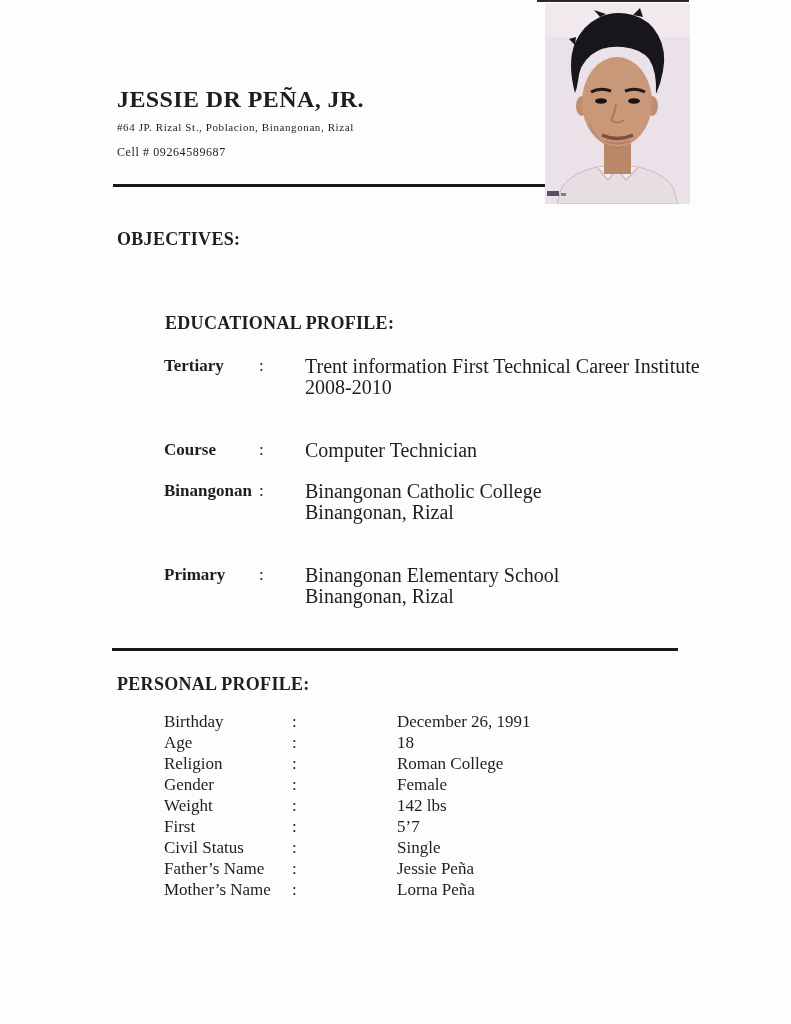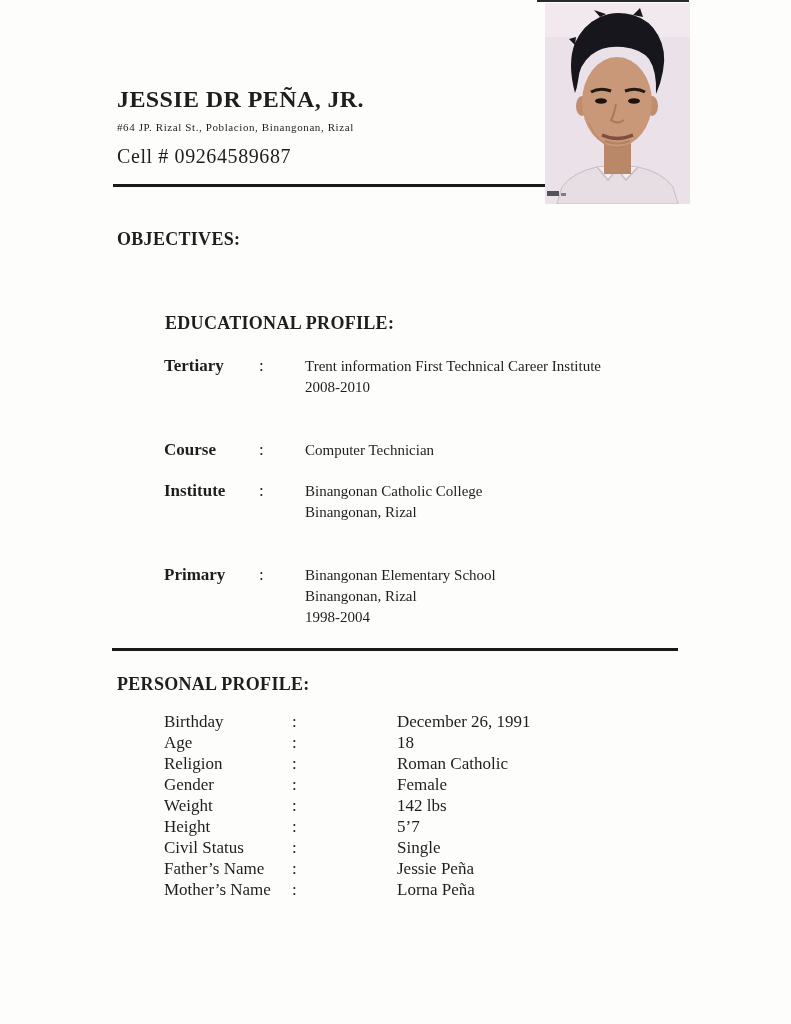--- a/index.html
+++ b/index.html
@@ -29,21 +29,21 @@
     white-space: nowrap;
   }
   .resume-address {
     left: 117px; top: 121px;
     font-size: 11px;
     letter-spacing: 0.6px;
     white-space: nowrap;
   }
   .resume-phone {
     left: 117px; top: 145px;
-    font-size: 20px;
+    font-size: 12px;
     letter-spacing: 0.6px;
     white-space: nowrap;
   }
   .header-rule {
     left: 113px; top: 184px;
     width: 435px; height: 3px;
     background: #191919;
   }
   .top-edge-artifact {
     left: 537px; top: 0;
@@ -81,21 +81,21 @@
     position: absolute; left: 164px; top: 0;
     font-size: 17px; font-weight: bold;
     white-space: nowrap;
   }
   .edu-colon {
     position: absolute; left: 259px; top: 0;
     font-size: 17px;
   }
   .edu-lines {
     position: absolute; left: 305px; top: 0;
-    font-size: 15px;
+    font-size: 20px;
     line-height: 21px;
     white-space: nowrap;
   }
 
   
   .section-divider {
     left: 112px; top: 648px;
     width: 566px; height: 3px;
     background: #191919;
   }
@@ -179,69 +179,68 @@
 
   <div class="abs edu-entry" style="top:440px">
     <span class="edu-label">Course</span>
     <span class="edu-colon">:</span>
     <div class="edu-lines">
       <div>Computer Technician</div>
     </div>
   </div>
 
   <div class="abs edu-entry" style="top:481px">
-    <span class="edu-label">Institute</span>
+    <span class="edu-label">Binangonan</span>
     <span class="edu-colon">:</span>
     <div class="edu-lines">
       <div>Binangonan Catholic College</div>
       <div>Binangonan, Rizal</div>
     </div>
   </div>
 
   <div class="abs edu-entry" style="top:565px">
     <span class="edu-label">Primary</span>
     <span class="edu-colon">:</span>
     <div class="edu-lines">
       <div>Binangonan Elementary School</div>
       <div>Binangonan, Rizal</div>
-      <div>1998-2004</div>
     </div>
   </div>
 
   <div class="abs section-divider"></div>
 
   <div class="abs section-heading h-personal">PERSONAL PROFILE:</div>
 
   <div class="abs p-row" style="top:712px">
     <span class="p-label">Birthday</span>
     <span class="p-colon">:</span>
     <span class="p-value">December 26, 1991</span>
   </div>
   <div class="abs p-row" style="top:733px">
     <span class="p-label">Age</span>
     <span class="p-colon">:</span>
     <span class="p-value">18</span>
   </div>
   <div class="abs p-row" style="top:754px">
     <span class="p-label">Religion</span>
     <span class="p-colon">:</span>
-    <span class="p-value">Roman Catholic</span>
+    <span class="p-value">Roman College</span>
   </div>
   <div class="abs p-row" style="top:775px">
     <span class="p-label">Gender</span>
     <span class="p-colon">:</span>
     <span class="p-value">Female</span>
   </div>
   <div class="abs p-row" style="top:796px">
     <span class="p-label">Weight</span>
     <span class="p-colon">:</span>
     <span class="p-value">142 lbs</span>
   </div>
   <div class="abs p-row" style="top:817px">
-    <span class="p-label">Height</span>
+    <span class="p-label">First</span>
     <span class="p-colon">:</span>
     <span class="p-value">5’7</span>
   </div>
   <div class="abs p-row" style="top:838px">
     <span class="p-label">Civil Status</span>
     <span class="p-colon">:</span>
     <span class="p-value">Single</span>
   </div>
   <div class="abs p-row" style="top:859px">
     <span class="p-label">Father’s Name</span>

